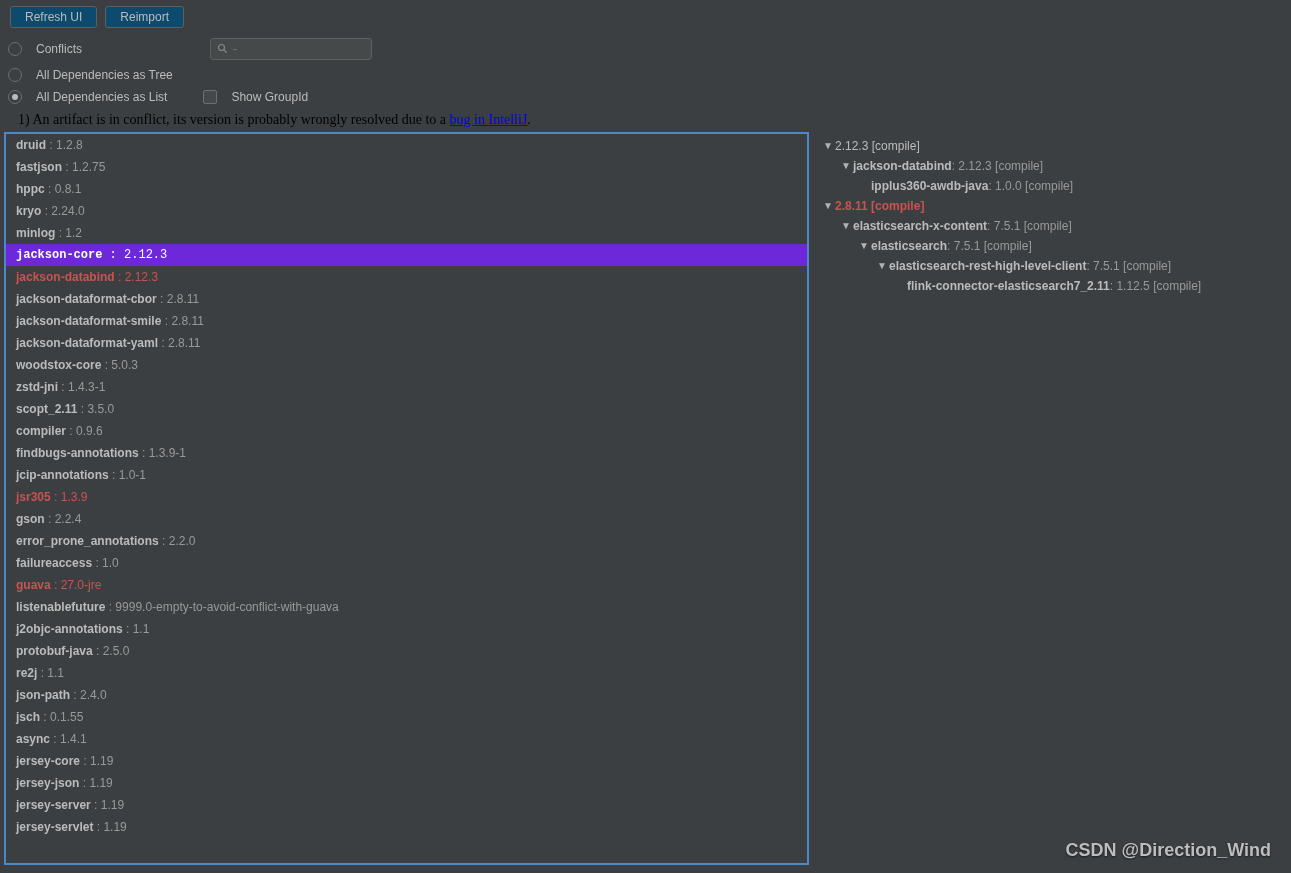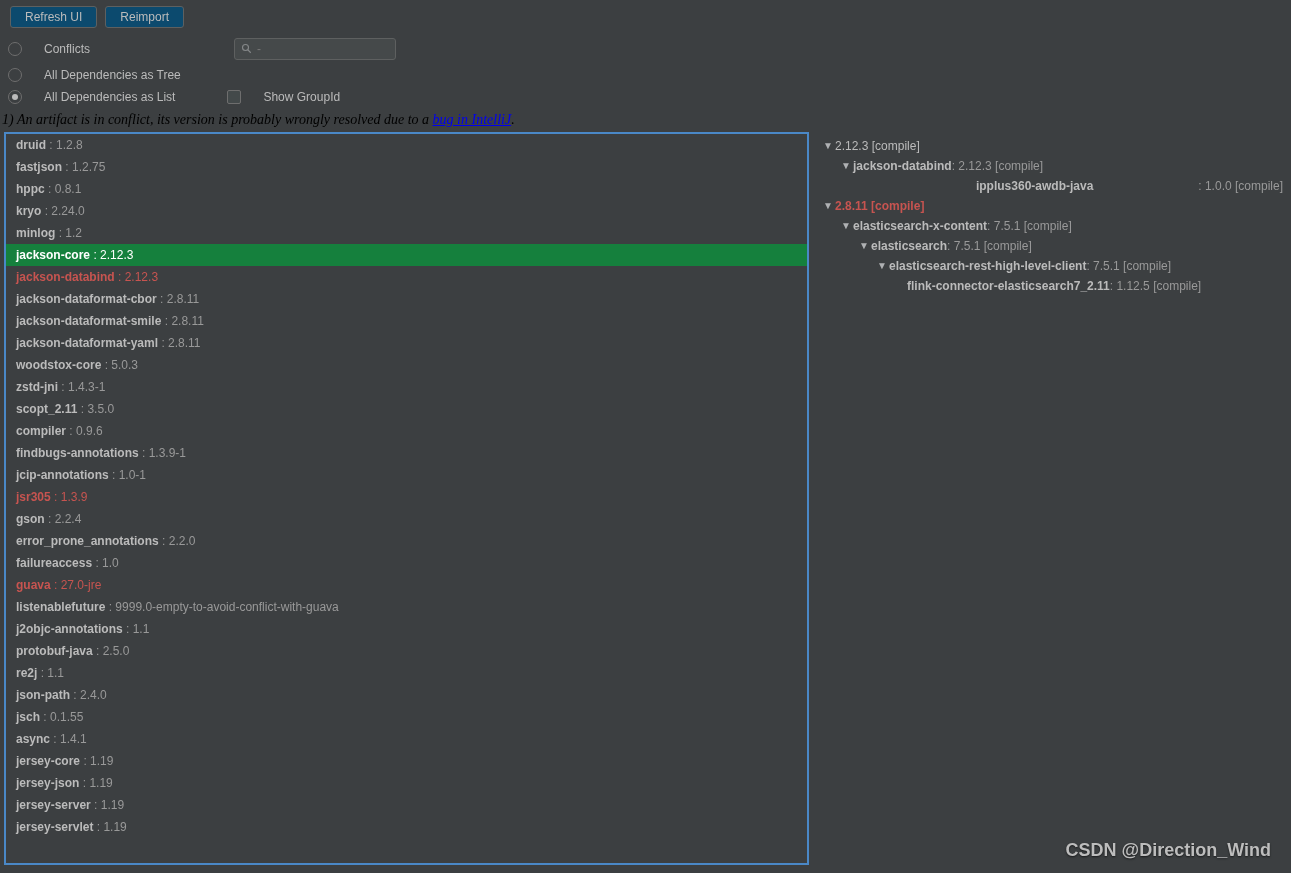--- a/index.html
+++ b/index.html
@@ -1,33 +1,33 @@
 <!DOCTYPE html>
 <html><head>
 <meta charset="utf-8">
 <style>
 * { margin:0; padding:0; box-sizing:border-box; }
 body { background:#3C3F41; color:#BBBBBB; font-family:"Helvetica Neue",Arial,sans-serif; font-size:12px; width:1291px; height:873px; overflow:hidden; position:relative; }
 .toolbar { padding:6px 10px 2px; display:flex; gap:8px; }
 .btn { background:#0c4a6e; border:1px solid #5E6060; color:#BBBBBB; padding:3px 14px; border-radius:3px; font-size:12px; cursor:pointer; }
 .options { padding:4px 8px 2px; }
-.opt-row { display:flex; align-items:center; gap:22px; padding:4px 0; }
+.opt-row { display:flex; align-items:center; gap:14px; padding:4px 0; }
 .radio { width:14px; height:14px; border:1px solid #6E6E6E; border-radius:50%; background:#3C3F41; display:inline-flex; align-items:center; justify-content:center; cursor:pointer; flex-shrink:0; }
 .radio.on::after { content:""; width:6px; height:6px; border-radius:50%; background:#BBBBBB; display:block; }
 .chk { width:14px; height:14px; border:1px solid #6E6E6E; border-radius:2px; background:#43494A; cursor:pointer; flex-shrink:0; }
 .search { background:#45494A; border:1px solid #5E6060; border-radius:3px; width:162px; height:22px; display:flex; align-items:center; padding:0 6px; gap:4px; }
 .search svg { width:12px; height:12px; opacity:.6; }
 .opt-label { color:#BBBBBB; }
-.conflict-msg { padding:2px 2px 4px; color:#000; font-family:"Times New Roman",serif; font-size:14px;font-style:italic; }
+.conflict-msg { padding:2px 18px 4px; color:#000; font-family:"Times New Roman",serif; font-size:14px; }
 .conflict-msg a { color:#0000EE; text-decoration:underline; }
 .panes { display:flex; height:calc(100% - 140px); gap:6px; padding:0 4px; }
 .left { flex:0 0 805px; border:2px solid #4A88C7; background:#3C3F41; overflow-y:auto; position:relative; }
 .right { flex:1; background:#3C3F41; overflow-y:auto; padding:4px 0; }
 .dep { padding:2px 10px; line-height:18px; cursor:pointer; white-space:nowrap; }
-.dep.sel { background:#15803d; color:#fff; }
+.dep.sel { background:#6d28d9; color:#fff;font-family:Liberation Mono, monospace; }
 .name { font-weight:bold; color:#BBBBBB; }
 .ver { color:#999; }
 .dep.sel .name,.dep.sel .ver { color:#fff; }
 .dep.conflict .name,.dep.conflict .ver { color:#C75450; }
 .tree-row { display:flex; align-items:center; padding:1px 4px; line-height:18px; cursor:pointer; white-space:nowrap; }
 .caret { width:14px; text-align:center; color:#AFB1B3; font-size:10px; user-select:none; }
 .tree-row .name { font-weight:bold; }
 .tree-row.conflict .name,.tree-row.conflict .ver { color:#C75450; }
 .watermark { position:absolute; right:20px; bottom:12px; color:#BDBDBD; font-size:18px; text-shadow:0 1px 2px rgba(0,0,0,.6); font-weight:700; pointer-events:none; }
 .left::-webkit-scrollbar,.right::-webkit-scrollbar { width:10px; }
@@ -110,21 +110,21 @@
   <div class="right" id="right">
       <div class="tree-row" style="padding-left: 6px;">
         <span class="caret">▼</span>
         <span class="ver" style="color:#BBBBBB">2.12.3 [compile]</span>
       </div>
       <div class="tree-row" style="padding-left: 24px;">
         <span class="caret">▼</span>
         <span class="name">jackson-databind</span>
         <span class="ver"> : 2.12.3 [compile]</span>
       </div>
-      <div class="tree-row" style="padding-left: 42px; justify-content: space-between;">
+      <div class="tree-row" style="padding-left: 42px;">
         <span class="caret"></span>
         <span class="name">ipplus360-awdb-java</span>
         <span class="ver"> : 1.0.0 [compile]</span>
       </div>
       <div class="tree-row conflict" style="padding-left: 6px;">
         <span class="caret">▼</span>
         <span class="name" style="">2.8.11 [compile]</span>
       </div>
       <div class="tree-row" style="padding-left: 24px;">
         <span class="caret">▼</span>

